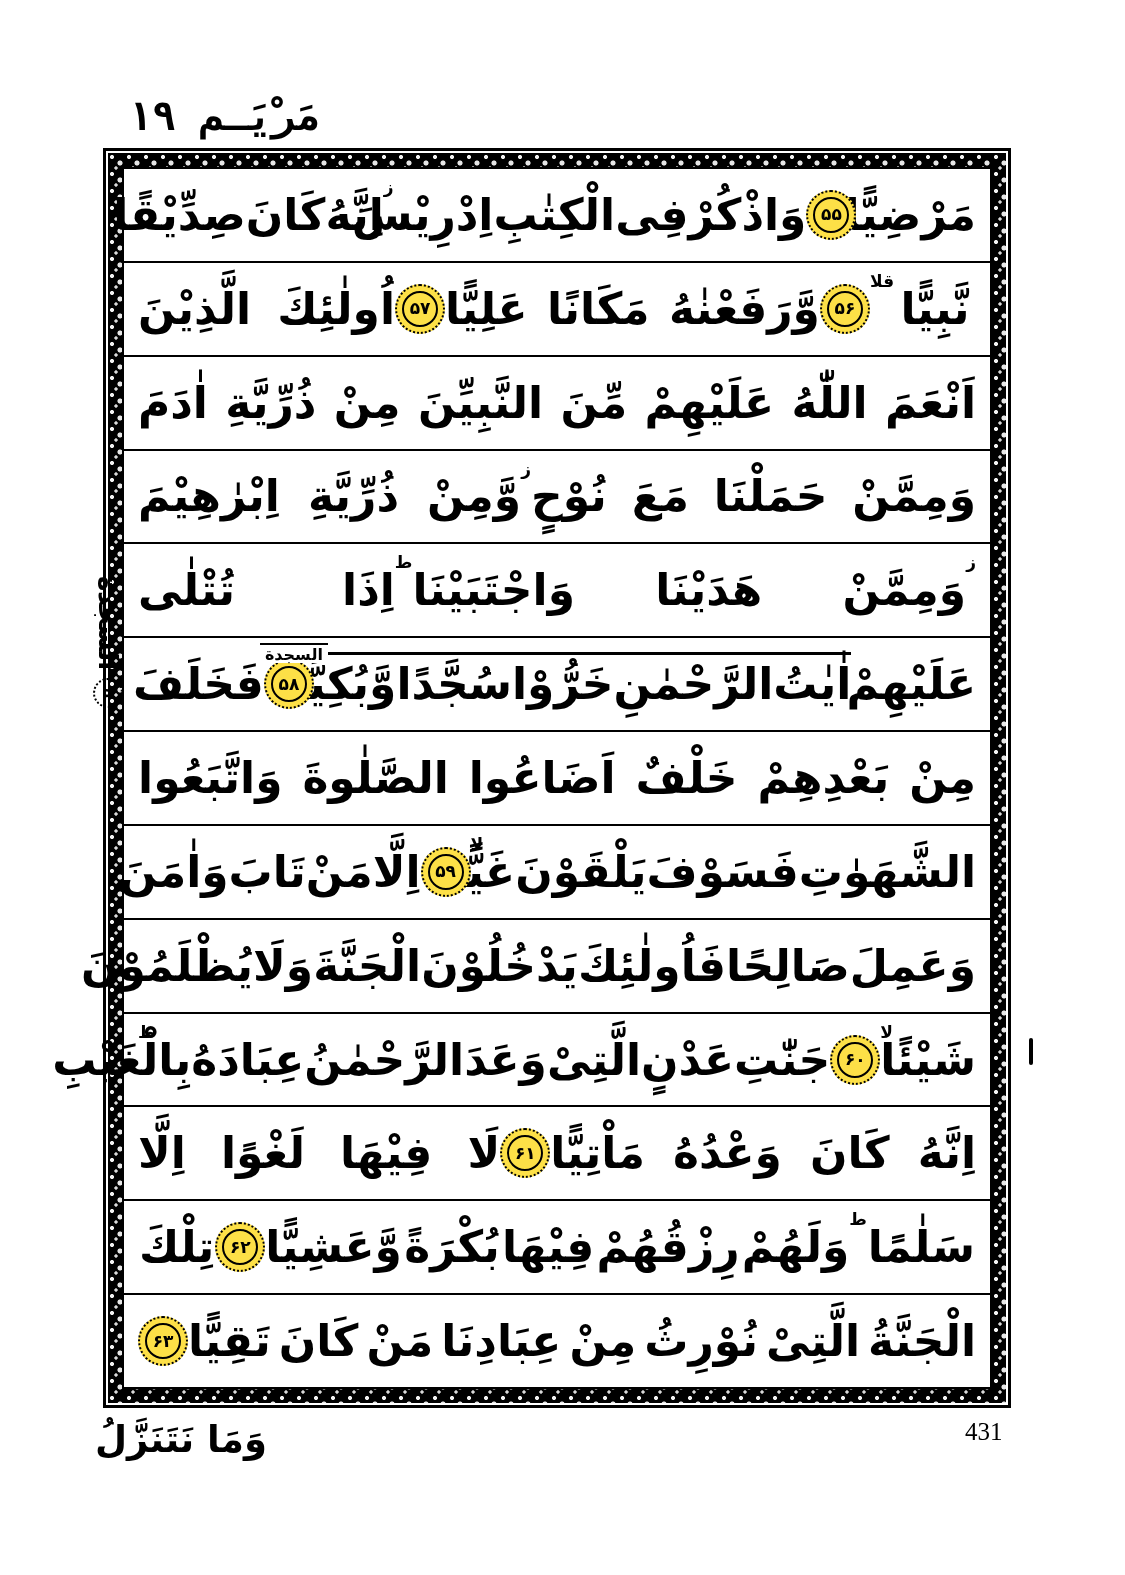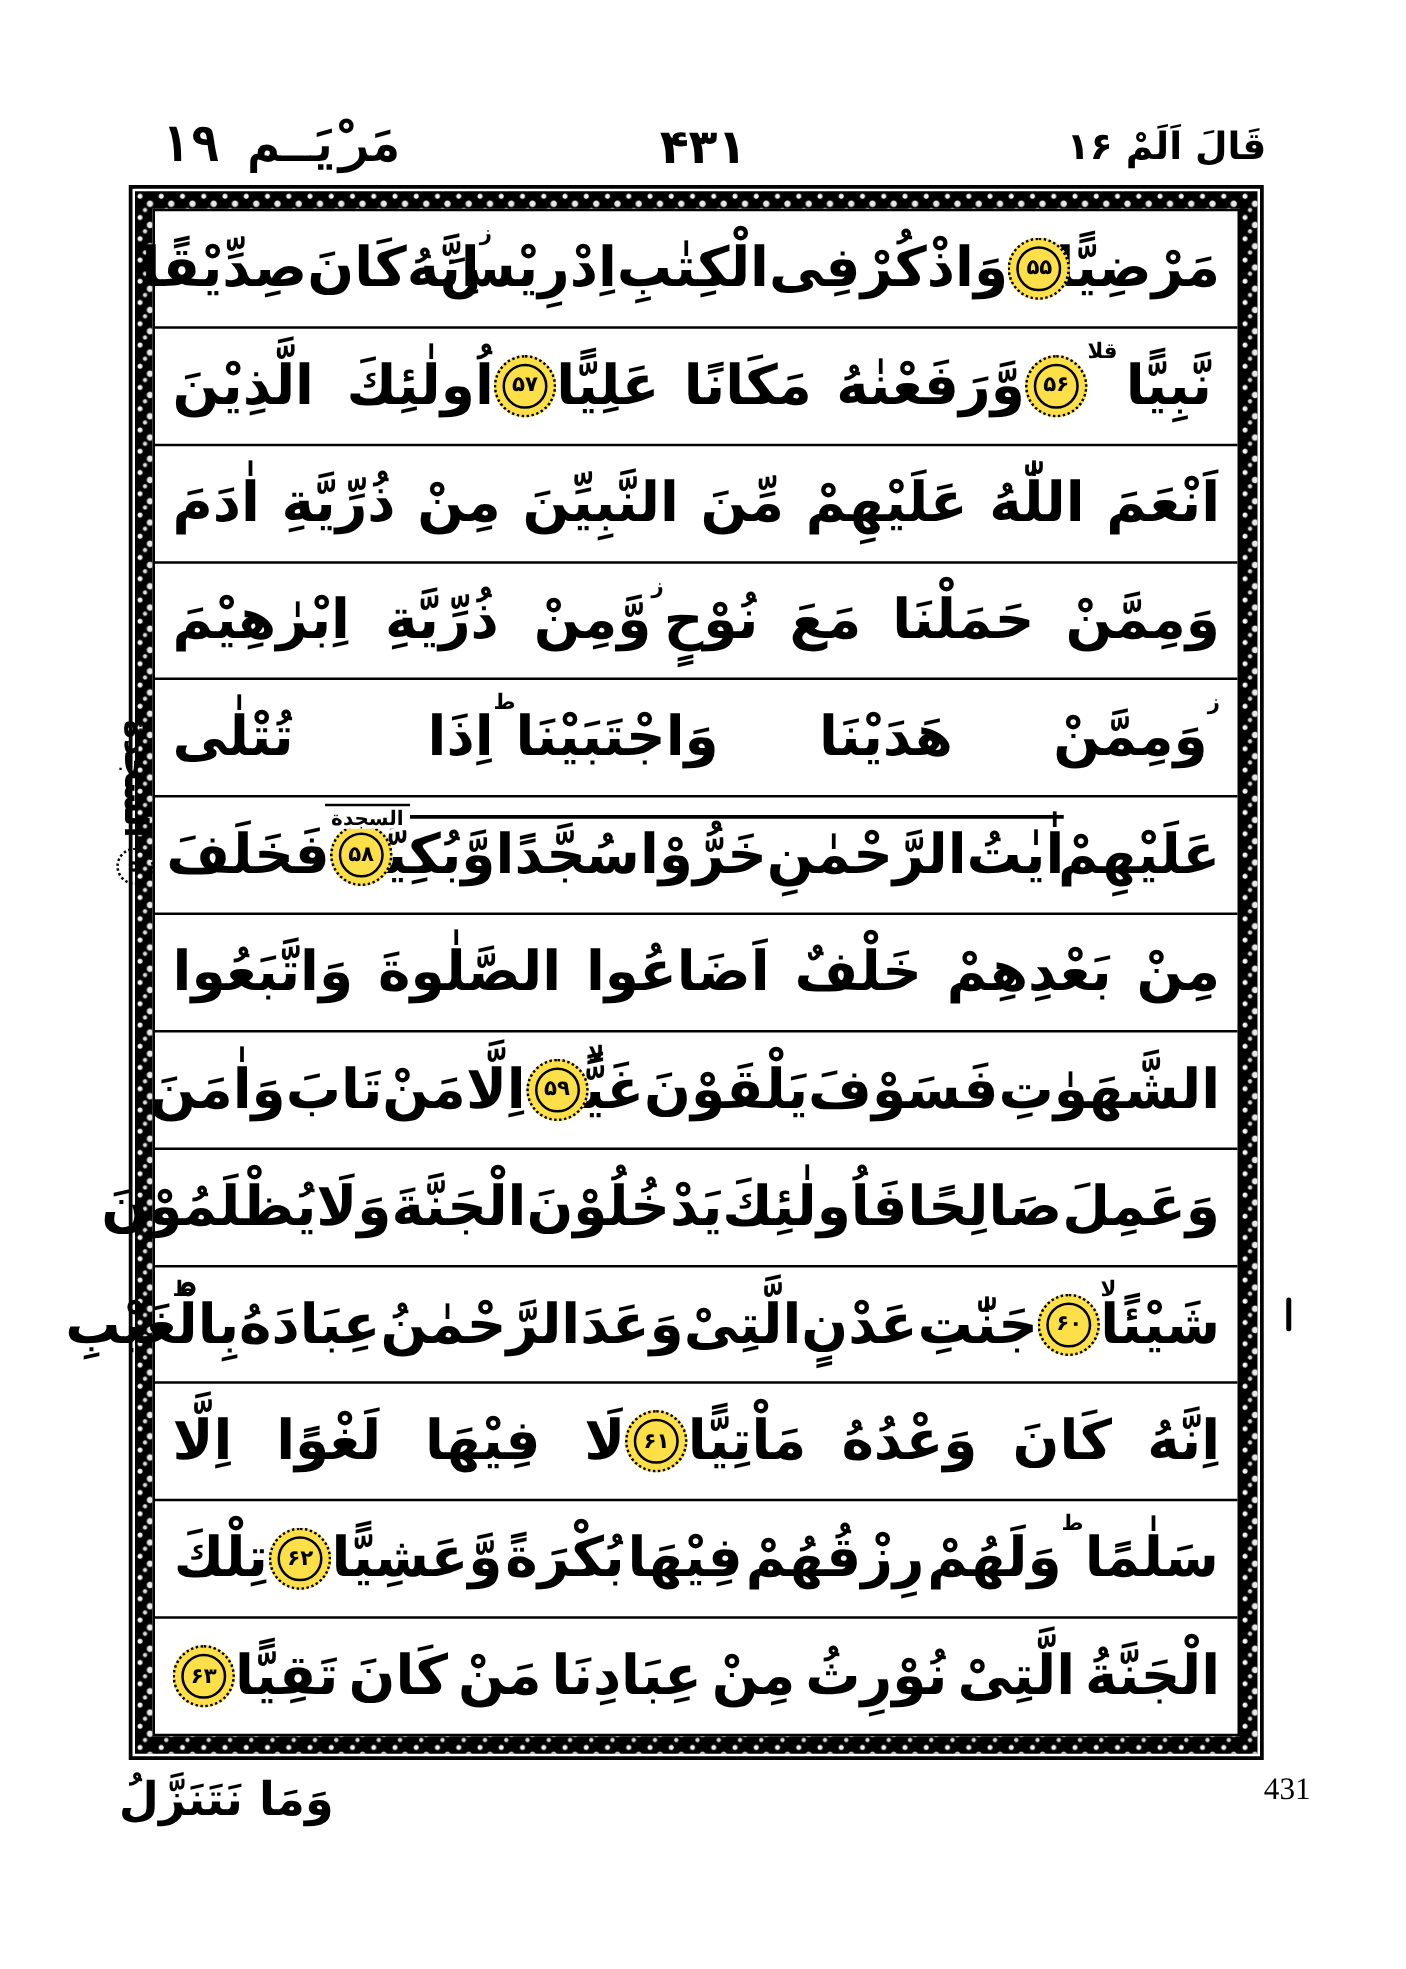--- a/index.html
+++ b/index.html
@@ -74,31 +74,29 @@
     font-size:26px;font-weight:bold;
   }
   .mini-medallion{
     width:30px;height:30px;border:2px dotted #000;border-radius:50%;
     display:inline-flex;align-items:center;justify-content:center;
     font-size:15px;font-weight:bold;box-sizing:border-box;
   }
   
   .ftr-catchword{position:absolute;left:95px;top:1418px;font-size:37px;font-weight:bold;}
   .ftr-manzil{position:absolute;left:0;right:0;top:1412px;text-align:center;font-size:27px;font-weight:bold;}
-  .ftr-page{position:absolute;left:1011px;top:1418px;font-size:25px;font-family:"Liberation Serif","DejaVu Serif",serif;font-weight:normal;direction:ltr;}
+  .ftr-page{position:absolute;left:965px;top:1418px;font-size:25px;font-family:"Liberation Serif","DejaVu Serif",serif;font-weight:normal;direction:ltr;}
   
   .artifact-tick{position:absolute;left:1029px;top:1038px;width:4px;height:27px;background:#000;border-radius:2px;}
 </style>
 </head>
 <body>
 
 <div class="page">
 
-  <div class="hdr hdr-juz">قَالَ اَلَمْ ۱۶</div>
-  <div class="hdr hdr-page">۴۳۱</div>
   <div class="hdr hdr-surah">مَرْيَـم ۱۹</div>
 
   <div class="frame-outer">
     <div class="ornament-band">
       <div class="frame-inner" id="mushaf-lines">
           <div class="mushaf-row">
             <span class="word-group" style="flex-grow: 1;">
               <span class="word">مَرْضِيًّا</span>
             </span>
             <span class="ayah-wrap">

